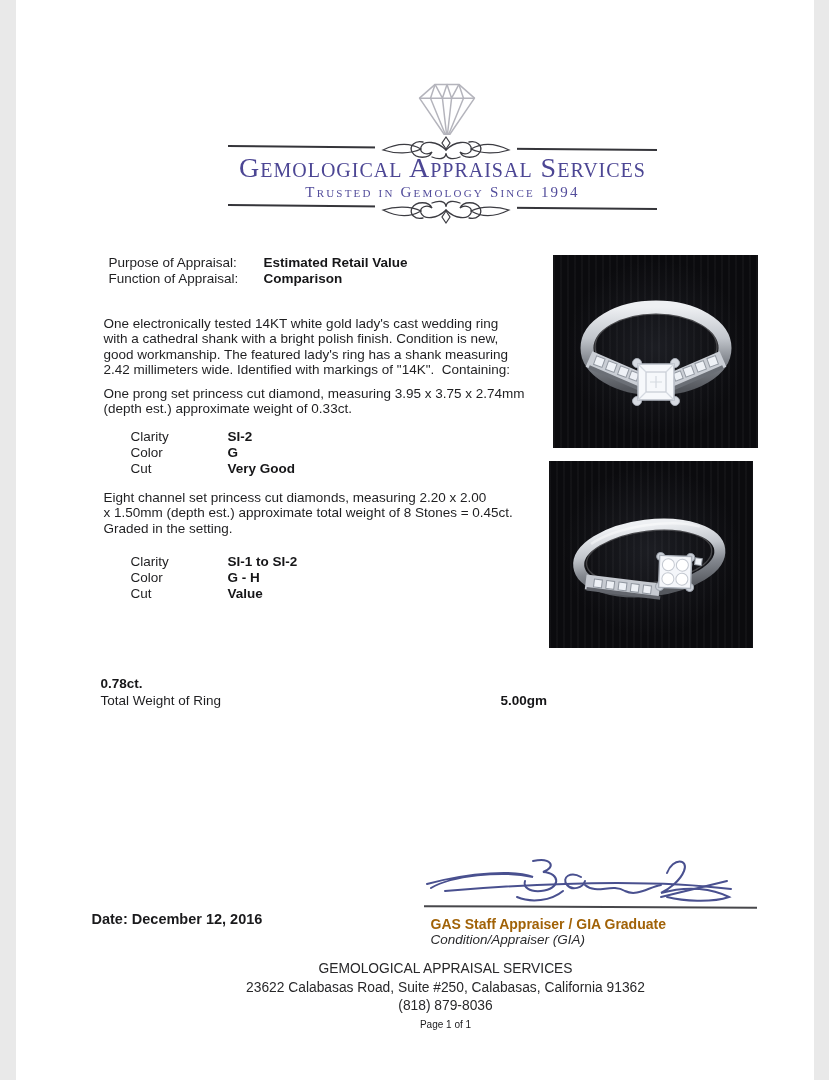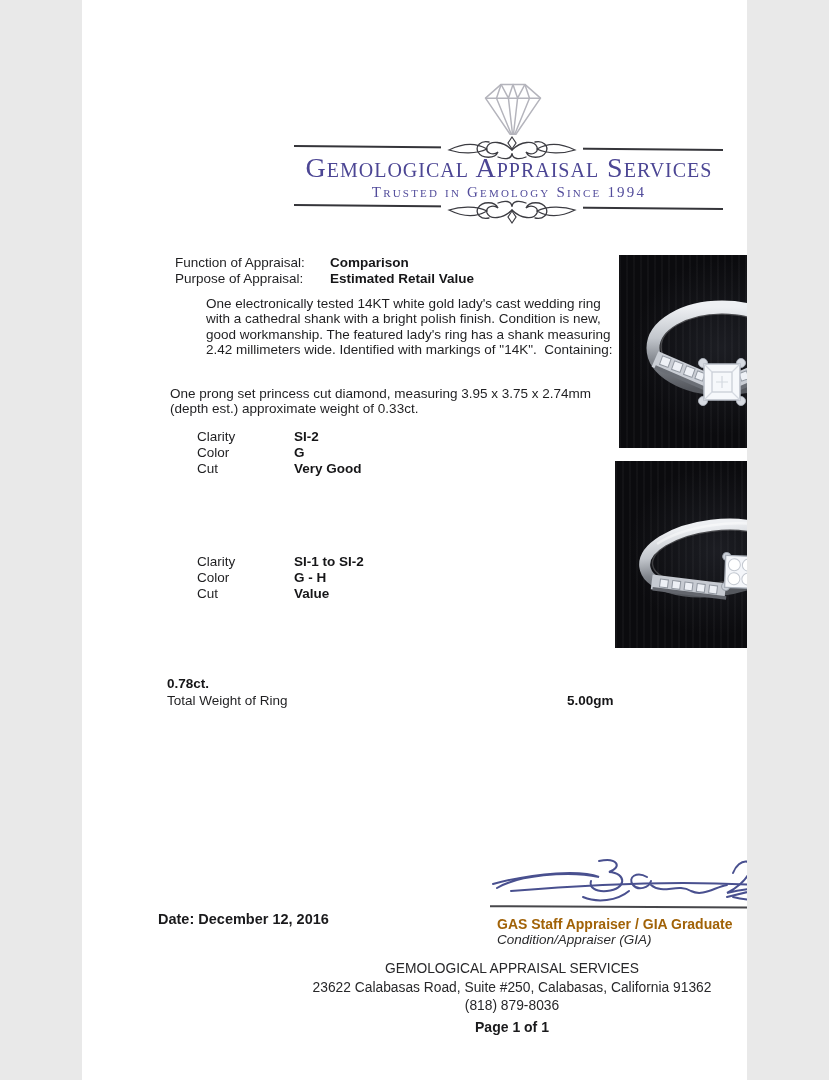--- a/index.html
+++ b/index.html
@@ -1,18 +1,18 @@
 <!DOCTYPE html>
 <html><head>
 <meta charset="utf-8">
 <style>
   * { margin:0; padding:0; box-sizing:border-box; }
   html,body { background:#e9e9e9; }
   #page {
-    position:relative; width:665px; height:1080px; background:#ffffff;
+    position:relative; width:798px; height:1080px; background:#ffffff;
     font-family:"Liberation Sans", sans-serif; color:#202022; overflow:hidden;
     margin:0 auto;
   }
   
   #logo { position:absolute; left:383px; top:78px; width:96px; height:66px; }
   .rule { position:absolute; left:212px; width:429px; height:2px; background:#35353a; transform:rotate(0.55deg); }
   #rule-top { top:147px; }
   #rule-bottom { top:206px; }
   .ornament { position:absolute; left:353px; width:154px; height:28px; }
   #ornament-top { top:135px; }
@@ -27,21 +27,21 @@
     font-family:"Liberation Serif", serif; font-variant:small-caps;
     font-size:15px; letter-spacing:2.2px; color:#524c9b; white-space:nowrap;
   }
   
   .body-text { font-size:13.5px; line-height:15.4px; color:#1f1f21; }
   .para-line { white-space:pre; }
   #appraisal-info { position:absolute; left:93px; top:255px; }
   #appraisal-info .row { display:flex; height:15.5px; }
   #appraisal-info .lbl { width:155px; }
   #appraisal-info .val { font-weight:bold; color:#161618; }
-  #intro-para { position:absolute; left:88px; top:296px;margin-left:36px; }
+  #intro-para { position:absolute; left:88px; top:316px; }
   #stone1-para { position:absolute; left:88px; top:386px; }
   #stone1-grades { position:absolute; left:115px; top:429px; }
   #stone2-para { position:absolute; left:88px; top:490px; }
   #stone2-grades { position:absolute; left:115px; top:554px; }
   .grades .row { display:flex; height:15.8px; }
   .grades .lbl { width:97px; }
   .grades .val { font-weight:bold; color:#161618; white-space:pre; }
   #totals { position:absolute; left:85px; top:676px; }
   #totals .row { display:flex; height:17px; }
   #totals .lbl { width:400px; }
@@ -58,21 +58,21 @@
   #photo-2 { left:533px; top:461px; width:204px; height:187px; }
   .photo svg { position:absolute; left:0; top:0; }
   
   #date-line { position:absolute; left:76px; top:911px; font-size:14.5px; font-weight:bold; color:#1a1a1c; }
   #signature { position:absolute; left:405px; top:852px; width:320px; height:58px; }
   #signature-rule { position:absolute; left:408px; top:906px; width:333px; height:2px; background:#47474b; transform:rotate(0.3deg); }
   #signer-title { position:absolute; left:415px; top:916px; font-size:14px; font-weight:bold; color:#a16207; }
   #signer-credential { position:absolute; left:415px; top:932px; font-size:13.5px; font-style:italic; color:#2a2a2c; }
   #footer-lines { position:absolute; left:115px; top:961px; width:630px; text-align:center; font-size:13.8px; color:#28282a; }
   #footer-lines .footer-line { height:18.6px; white-space:pre; }
-  #page-indicator { position:absolute; left:115px; top:1019px; width:630px; text-align:center; font-size:14px; font-weight:bold; color:#1a1a1c; }
+  #page-indicator { position:absolute; left:115px; top:1019px; width:630px; text-align:center; font-size:10px; font-weight:normal; color:#1a1a1c; }
 </style>
 </head>
 <body>
 
 <div id="page">
 
   <svg id="logo" viewBox="0 0 100 72">
     <g fill="none" stroke="#b4b4bc" stroke-width="1.6" stroke-linejoin="round">
       <path d="M20,22 L37,7 L63,7 L80,22 L50,66 Z"></path>
       <path d="M20,22 L80,22"></path>
@@ -117,26 +117,26 @@
         <path d="M77,15 C68,6 55,5 52,12 C50,18 58,21 63,17 C60,24 47,24 43,17 C40,11 46,5 54,7"></path>
         <path d="M52,14 C40,7 26,9 14,15 C26,19 42,19 52,14"></path>
         <path d="M63,22 C70,25 76,24 77,19"></path>
       </g>
     </g>
     <path d="M77,2 L81,8 L77,14 L73,8 Z" fill="#ffffff" stroke="#3c3c42" stroke-width="1.2"></path>
   </svg>
 
   <div id="appraisal-info" class="body-text">
       <div class="row">
+      <span class="lbl">Purpose of Appraisal:</span>
+      <span class="val">Estimated Retail Value</span>
+    </div>
+      <div class="row">
       <span class="lbl">Function of Appraisal:</span>
       <span class="val">Comparison</span>
-    </div>
-      <div class="row">
-      <span class="lbl">Purpose of Appraisal:</span>
-      <span class="val">Estimated Retail Value</span>
     </div>
     </div>
 
   <div id="intro-para" class="body-text">
       <div class="para-line">One electronically tested 14KT white gold lady's cast wedding ring</div>
       <div class="para-line">with a cathedral shank with a bright polish finish. Condition is new,</div>
       <div class="para-line">good workmanship. The featured lady's ring has a shank measuring</div>
       <div class="para-line">2.42 millimeters wide. Identified with markings of "14K".  Containing:</div>
     </div>
 
@@ -152,20 +152,25 @@
       <div class="row">
       <span class="lbl">Color</span>
       <span class="val">G</span>
     </div>
       <div class="row">
       <span class="lbl">Cut</span>
       <span class="val">Very Good</span>
     </div>
     </div>
 
+  <div id="stone2-para" class="body-text">
+      <div class="para-line">Eight channel set princess cut diamonds, measuring 2.20 x 2.00</div>
+      <div class="para-line">x 1.50mm (depth est.) approximate total weight of 8 Stones = 0.45ct.</div>
+      <div class="para-line">Graded in the setting.</div>
+    </div>
   <div id="stone2-grades" class="body-text grades">
       <div class="row">
       <span class="lbl">Clarity</span>
       <span class="val">SI-1 to SI-2</span>
     </div>
       <div class="row">
       <span class="lbl">Color</span>
       <span class="val">G - H</span>
     </div>
       <div class="row">

